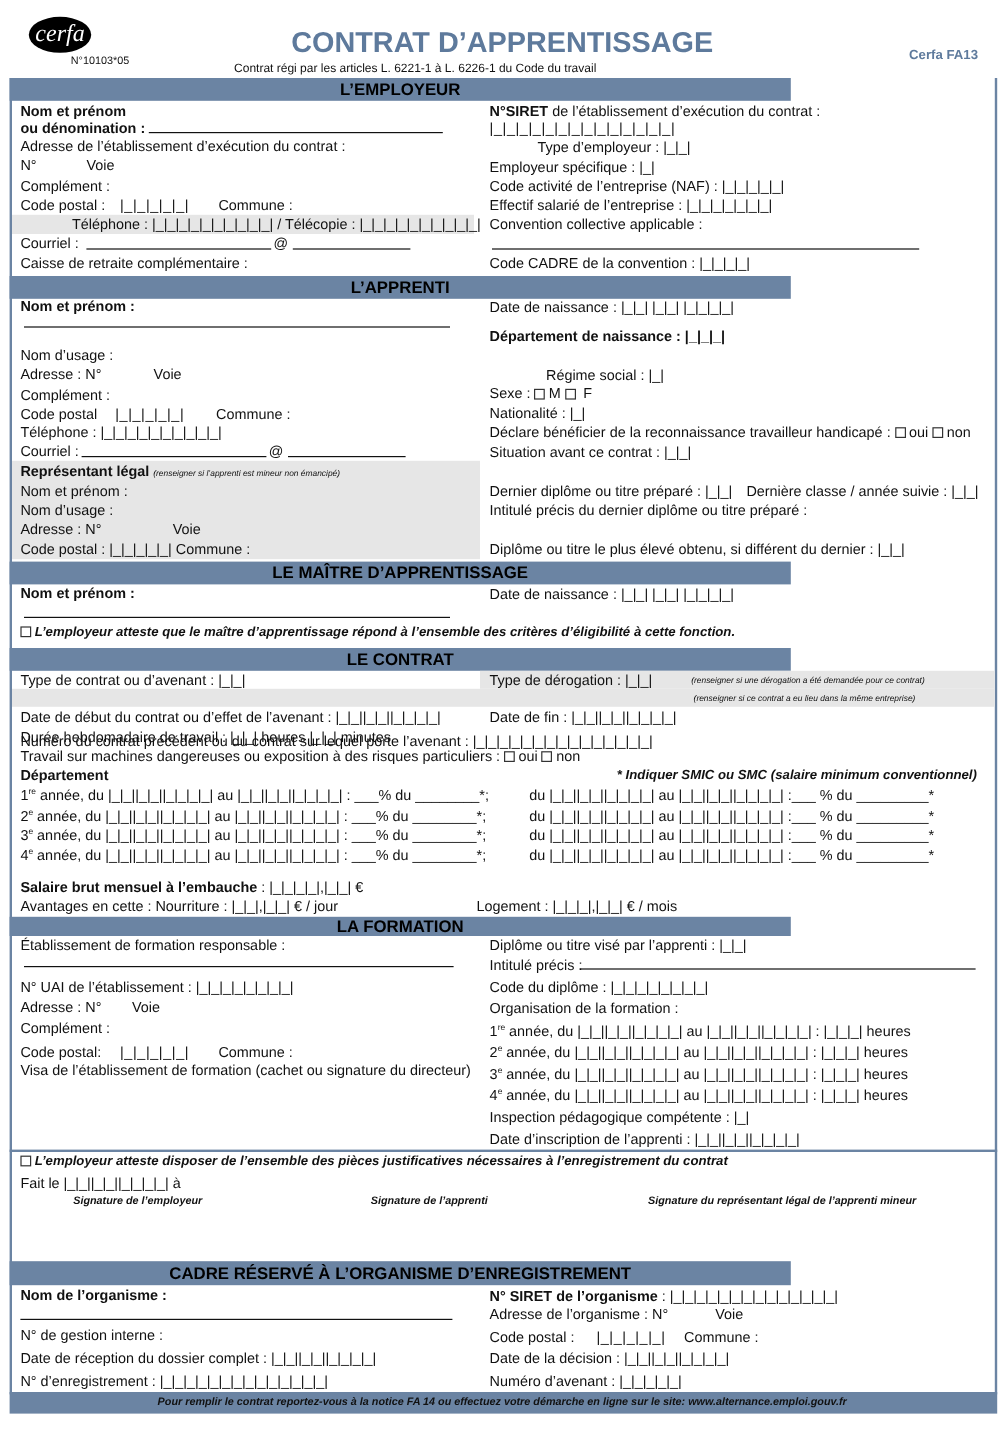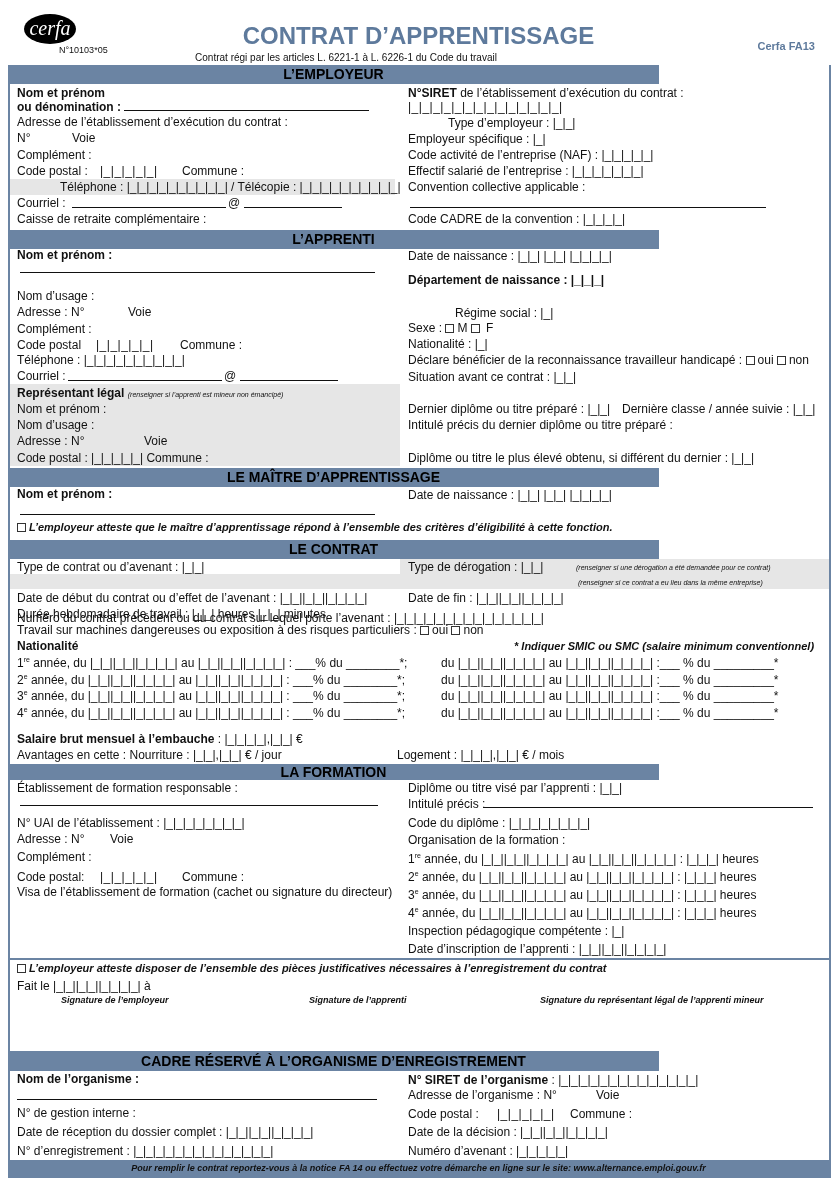--- a/index.html
+++ b/index.html
@@ -114,21 +114,21 @@
 
 <div class="abs" style="left:17px;top:560px;">Type de contrat ou d’avenant : |_|_|</div>
 <div class="abs" style="left:408px;top:560px;">Type de dérogation : |_|_|</div>
 <div class="abs small-note" style="left:576px;top:564px;">(renseigner si une dérogation a été demandée pour ce contrat)</div>
 <div class="abs" style="left:17px;top:575px;margin-top:36px;">Numéro du contrat précédent ou du contrat sur lequel porte l’avenant : |_|_|_|_|_|_|_|_|_|_|_|_|_|_|_|</div>
 <div class="abs small-note" style="left:578px;top:579px;">(renseigner si ce contrat a eu lieu dans la même entreprise)</div>
 <div class="abs" style="left:17px;top:591px;">Date de début du contrat ou d’effet de l’avenant : |_|_||_|_||_|_|_|_|</div>
 <div class="abs" style="left:408px;top:591px;">Date de fin : |_|_||_|_||_|_|_|_|</div>
 <div class="abs" style="left:17px;top:607px;">Durée hebdomadaire de travail : |_|_| heures |_|_| minutes</div>
 <div class="abs" style="left:17px;top:623px;"><span>Travail sur machines dangereuses ou exposition à des risques particuliers :</span> <span class="cb"></span><span>oui</span> <span class="cb"></span><span>non</span></div>
-<div class="abs b" style="left:17px;top:639px;">Nationalité</div>
+<div class="abs b" style="left:17px;top:639px;">Département</div>
 <div class="abs b i sm" style="left:514px;top:640px;">* Indiquer SMIC ou SMC (salaire minimum conventionnel)</div>
 
 <div class="abs" style="left:17px;top:656px;"><span>1</span><sup style="font-size:7px">re</sup><span> année, du  |_|_||_|_||_|_|_|_| au |_|_||_|_||_|_|_|_| : ___% du ________*;</span></div>
 <div class="abs" style="left:441px;top:656px;">du |_|_||_|_||_|_|_|_| au |_|_||_|_||_|_|_|_| :___ % du _________*</div>
 <div class="abs" style="left:17px;top:673px;"><span>2</span><sup style="font-size:7px">e</sup><span> année, du  |_|_||_|_||_|_|_|_| au |_|_||_|_||_|_|_|_| : ___% du ________*;</span></div>
 <div class="abs" style="left:441px;top:673px;">du |_|_||_|_||_|_|_|_| au |_|_||_|_||_|_|_|_| :___ % du _________*</div>
 <div class="abs" style="left:17px;top:689px;"><span>3</span><sup style="font-size:7px">e</sup><span> année, du  |_|_||_|_||_|_|_|_| au |_|_||_|_||_|_|_|_| : ___% du ________*;</span></div>
 <div class="abs" style="left:441px;top:689px;">du |_|_||_|_||_|_|_|_| au |_|_||_|_||_|_|_|_| :___ % du _________*</div>
 <div class="abs" style="left:17px;top:706px;"><span>4</span><sup style="font-size:7px">e</sup><span> année, du  |_|_||_|_||_|_|_|_| au |_|_||_|_||_|_|_|_| : ___% du ________*;</span></div>
 <div class="abs" style="left:441px;top:706px;">du |_|_||_|_||_|_|_|_| au |_|_||_|_||_|_|_|_| :___ % du _________*</div>

